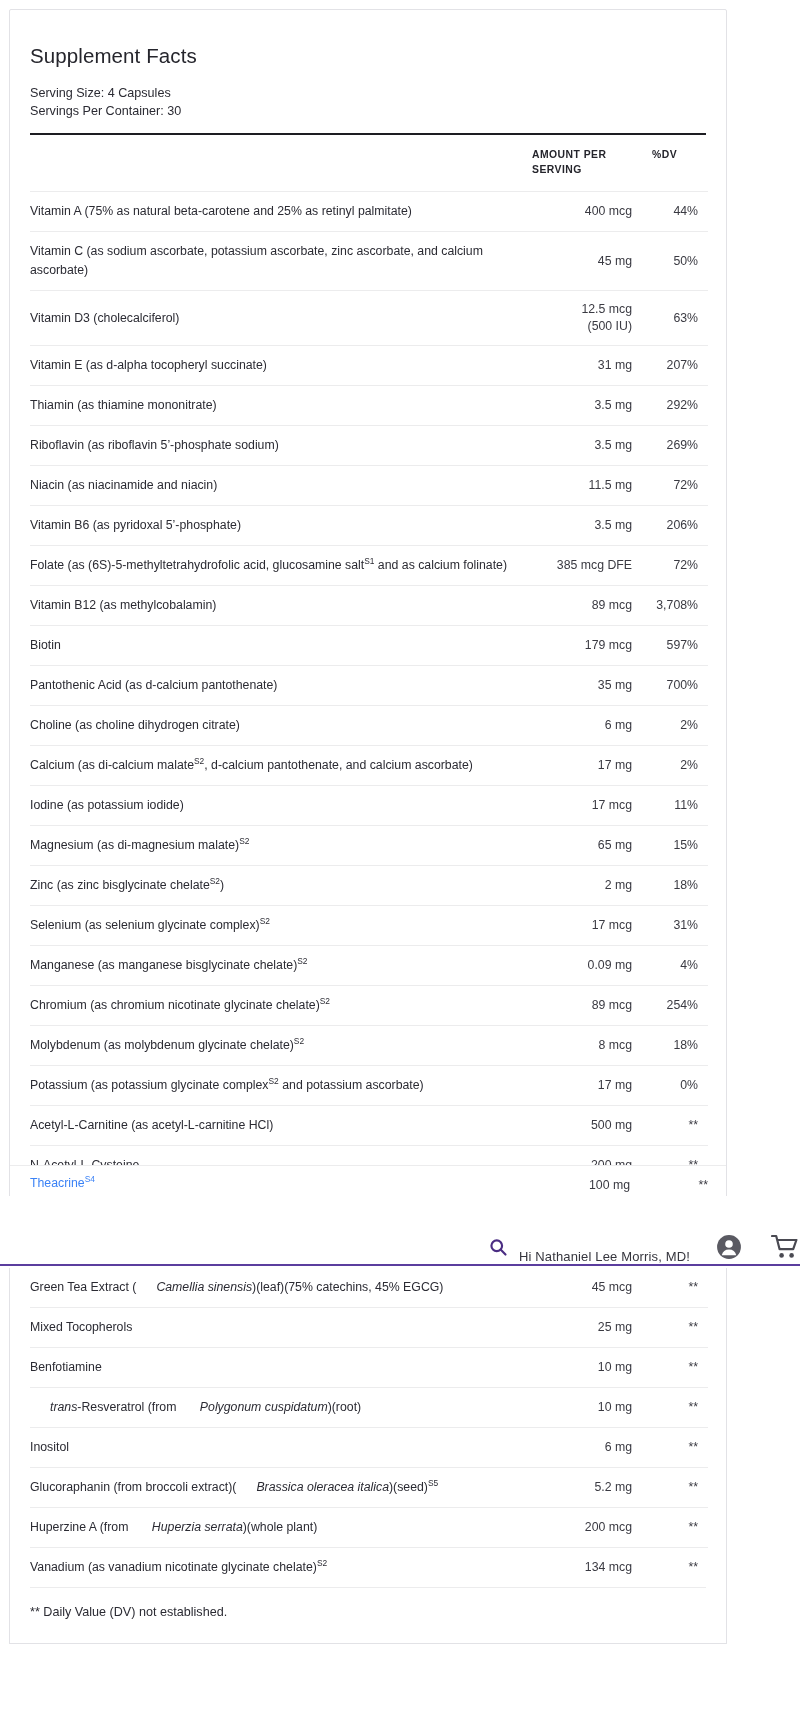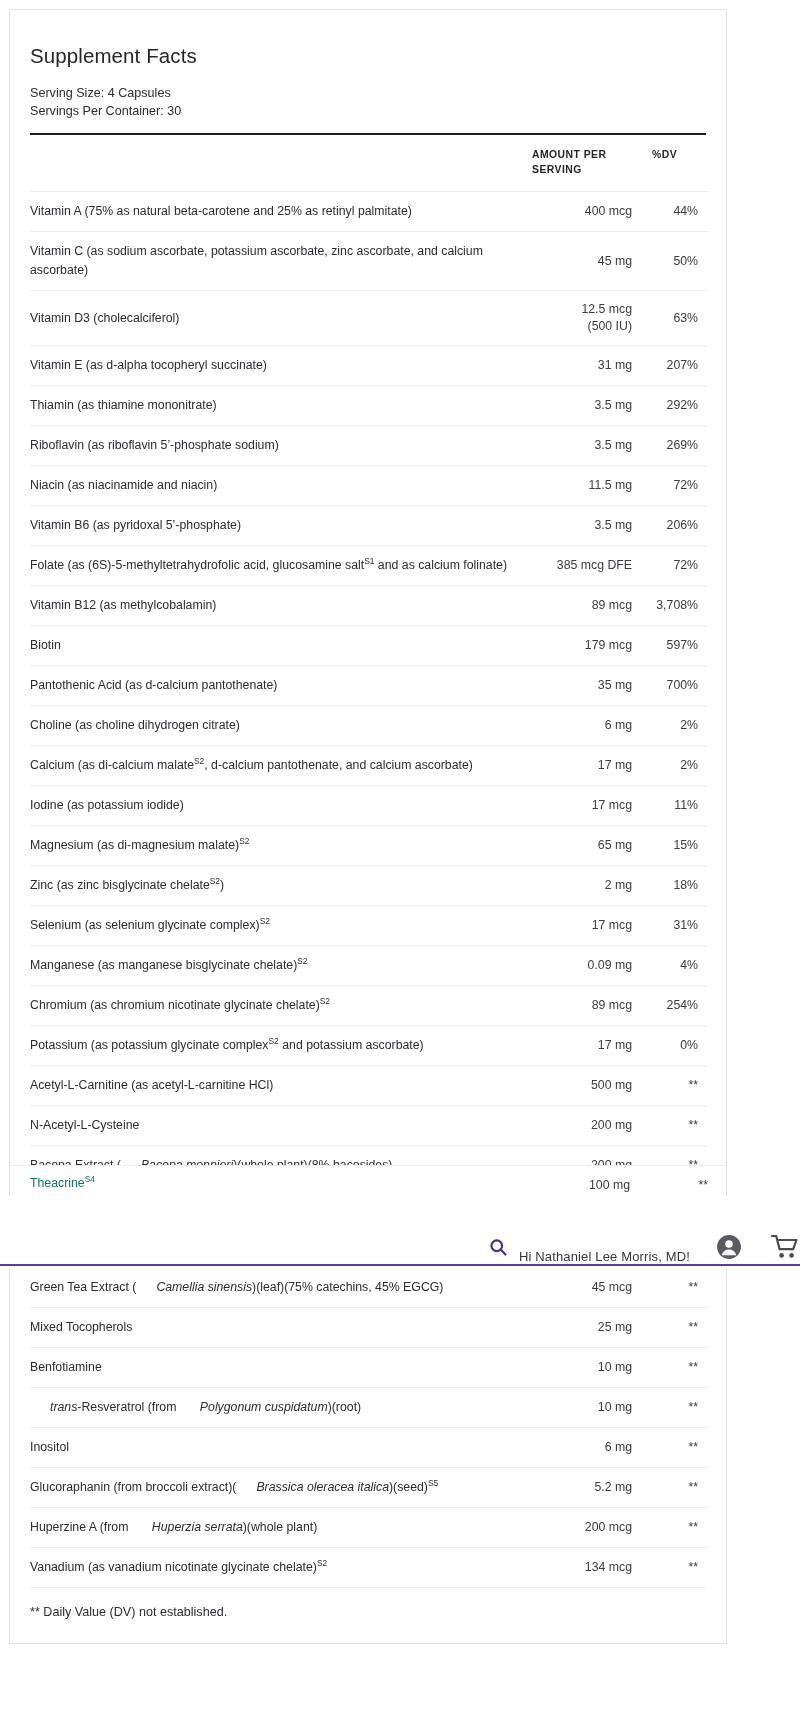--- a/index.html
+++ b/index.html
@@ -128,21 +128,21 @@
     position: relative;
     width: 100%;
     height: 40px;
     border-top: 1px solid #ececed;
   }
   .fold-clip .fc-name {
     position: absolute;
     left: 20px;
     top: 10px;
     font-size: 12.3px;
-    color: #0f766e;
+    color: #3b82f6;
   }
   .fold-clip .fc-amount {
     position: absolute;
     left: 510px;
     top: 12px;
     width: 110px;
     text-align: right;
     font-size: 12.3px;
     color: #3a3a42;
   }
@@ -353,20 +353,25 @@
               <td class="name">Manganese (as manganese bisglycinate chelate)<sup>S2</sup></td>
               <td class="amount">0.09 mg</td>
               <td class="dv">4%</td>
             </tr>
             <tr>
               <td class="name">Chromium (as chromium nicotinate glycinate chelate)<sup>S2</sup></td>
               <td class="amount">89 mcg</td>
               <td class="dv">254%</td>
             </tr>
             <tr>
+              <td class="name">Molybdenum (as molybdenum glycinate chelate)<sup>S2</sup></td>
+              <td class="amount">8 mcg</td>
+              <td class="dv">18%</td>
+            </tr>
+            <tr>
               <td class="name">Potassium (as potassium glycinate complex<sup>S2</sup> and potassium ascorbate)</td>
               <td class="amount">17 mg</td>
               <td class="dv">0%</td>
             </tr>
             <tr>
               <td class="name">Acetyl-L-Carnitine (as acetyl-L-carnitine HCl)</td>
               <td class="amount">500 mg</td>
               <td class="dv">**</td>
             </tr>
             <tr>

